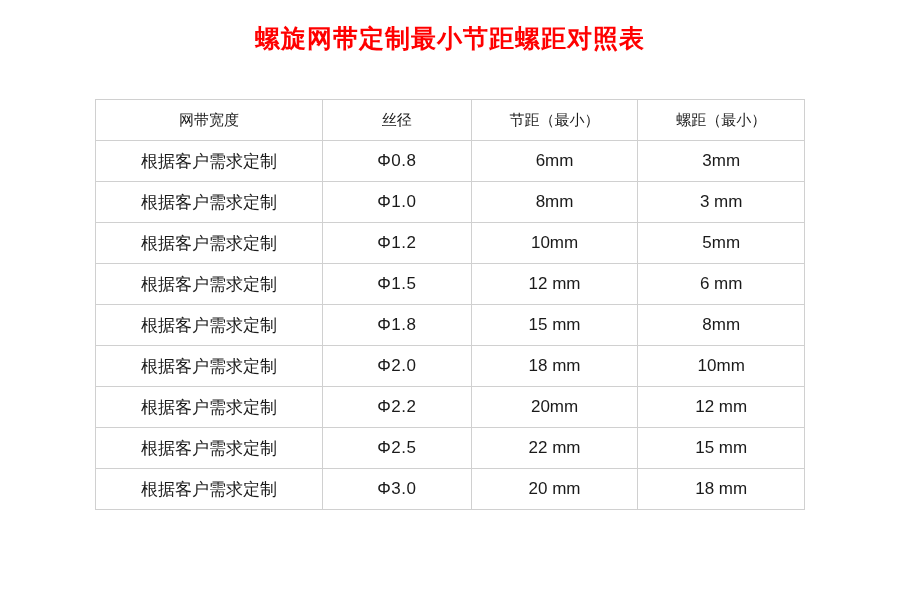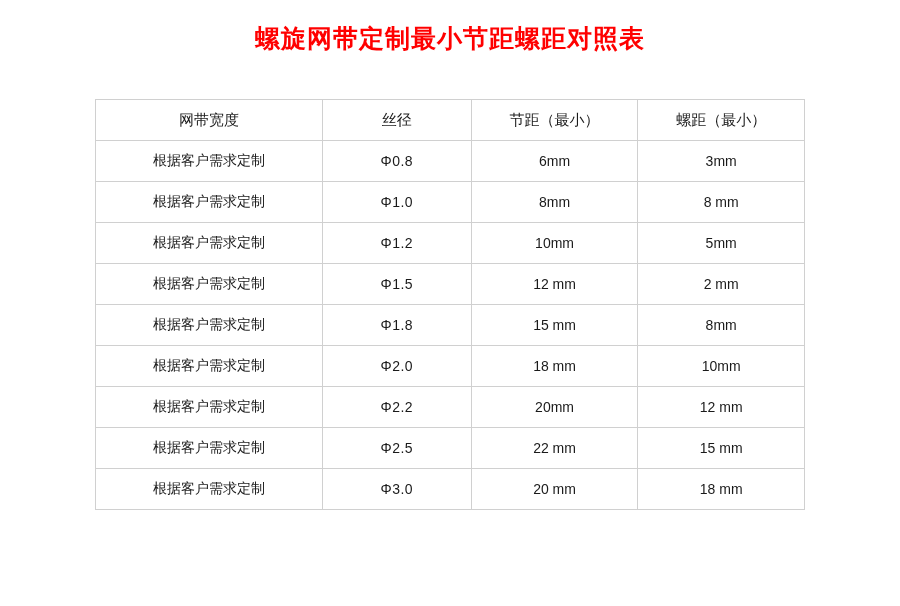--- a/index.html
+++ b/index.html
@@ -37,21 +37,21 @@
     border-collapse: collapse;
     width: 100%;
     table-layout: fixed;
   }
   table.spec th,
   table.spec td {
     border: 1px solid #d0d0d0;
     height: 40px;
     text-align: center;
     vertical-align: middle;
-    font-size: 14px;
+    font-size: 17px;
     font-weight: normal;
     color: #1a1a1a;
     padding: 0 4px;
     font-family: "Liberation Sans", sans-serif;
   }
   table.spec th {
     font-size: 15px;
   }
   table.spec col.c0 { width: 32%; }
   table.spec col.c1 { width: 21%; }
@@ -88,33 +88,33 @@
         <tr>
           <td>根据客户需求定制</td>
           <td class="mono-val">Φ0.8</td>
           <td>6mm</td>
           <td>3mm</td>
         </tr>
         <tr>
           <td>根据客户需求定制</td>
           <td class="mono-val">Φ1.0</td>
           <td>8mm</td>
-          <td>8 mm</td>
+          <td>3 mm</td>
         </tr>
         <tr>
           <td>根据客户需求定制</td>
           <td class="mono-val">Φ1.2</td>
           <td>10mm</td>
           <td>5mm</td>
         </tr>
         <tr>
           <td>根据客户需求定制</td>
           <td class="mono-val">Φ1.5</td>
           <td>12 mm</td>
-          <td>2 mm</td>
+          <td>6 mm</td>
         </tr>
         <tr>
           <td>根据客户需求定制</td>
           <td class="mono-val">Φ1.8</td>
           <td>15 mm</td>
           <td>8mm</td>
         </tr>
         <tr>
           <td>根据客户需求定制</td>
           <td class="mono-val">Φ2.0</td>

